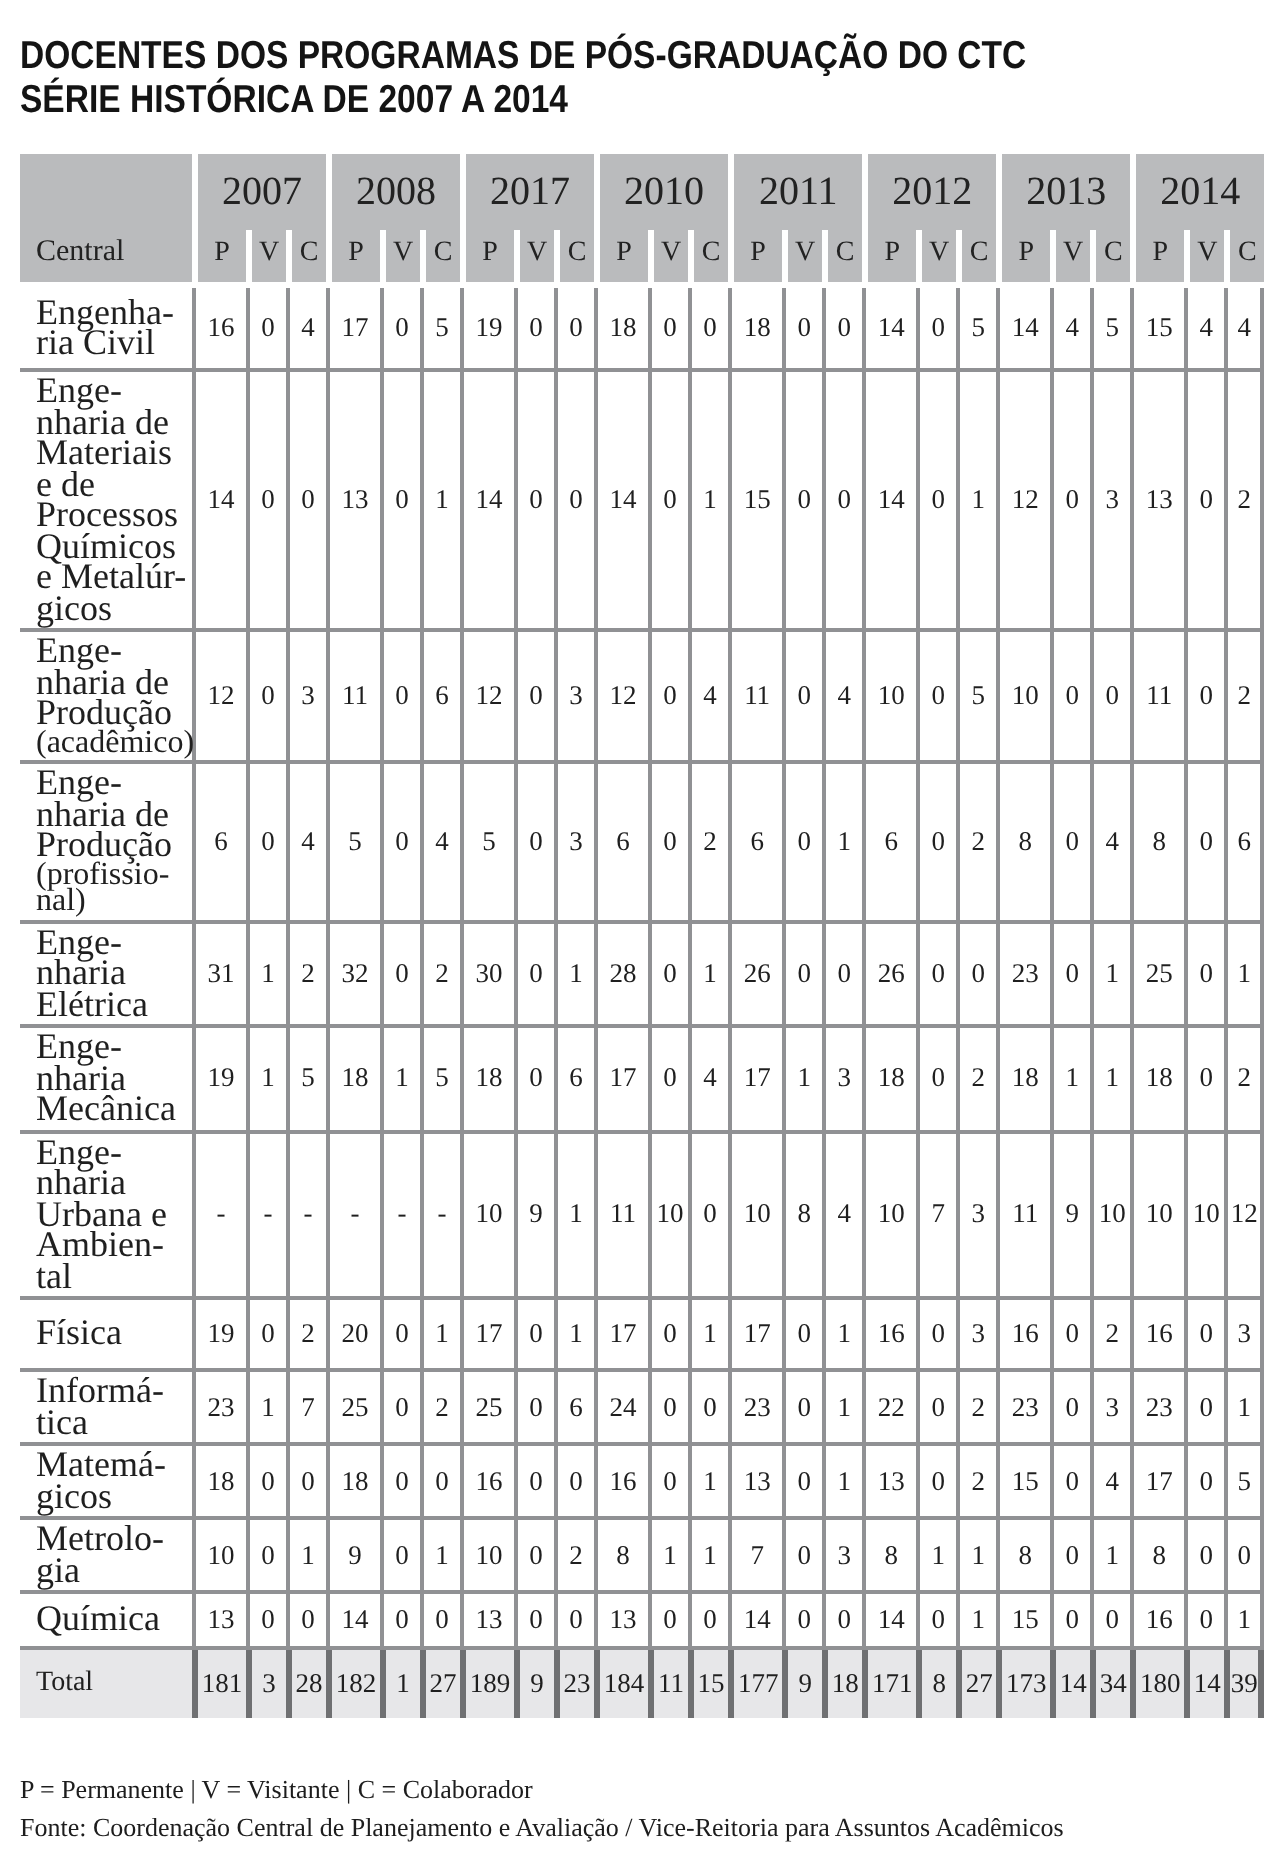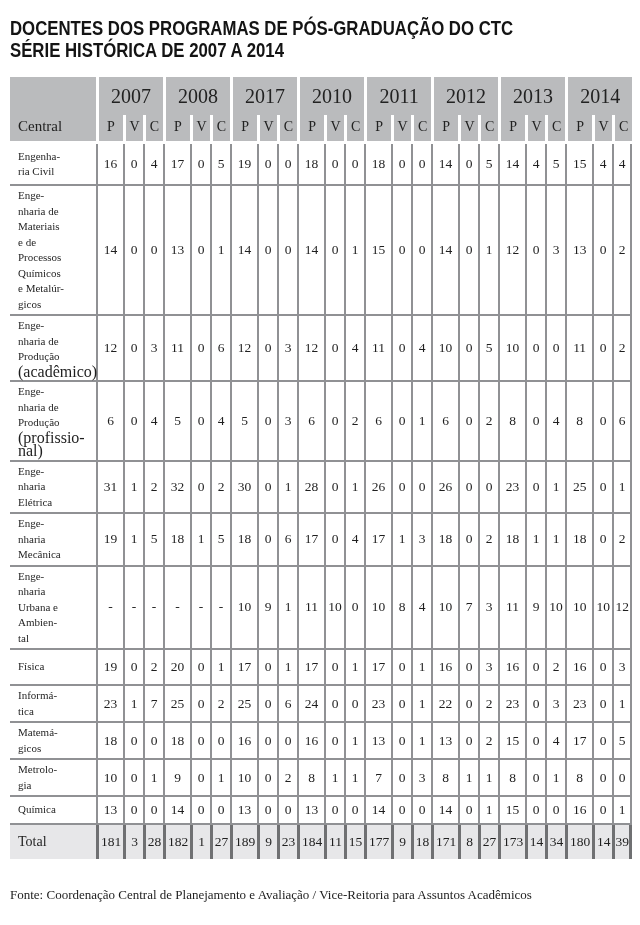--- a/index.html
+++ b/index.html
@@ -14,21 +14,21 @@
   thead th{background:var(--header-bg,#babbbd);font-weight:400;border-bottom:3px solid #fff;color:#222}
   .year-row th.year{height:38px;vertical-align:middle;text-align:center;font-size:20px;
          border-left:3px solid #fff;border-bottom:0}
   th.prog-head{vertical-align:bottom;text-align:left;padding:0 0 6px 8px;font-size:15px}
   .pvc-row th{height:29px;vertical-align:middle;text-align:center;font-size:14px;
          border-left:3px solid #fff;padding-bottom:3px}
   tbody td{border-left:2px solid var(--grid,#909194);border-bottom:2px solid var(--grid,#909194);
          vertical-align:middle;text-align:center;font-size:13.5px;background:#fff}
   tbody td:last-child{border-right:2px solid var(--grid,#909194)}
   tbody td.prog{border-left:0;text-align:left;padding:2px 2px 2px 8px}
-  .prog-name{display:block;white-space:pre-line;font-size:11px;line-height:15.5px}
+  .prog-name{display:block;white-space:pre-line;font-size:18px;line-height:15.5px}
   .prog-note{display:block;white-space:pre-line;font-size:16px;line-height:13px}
   tbody tr:nth-child(1){height:42px}
   tbody tr:nth-child(2){height:128px}
   tbody tr:nth-child(3){height:64px}
   tbody tr:nth-child(4){height:80px}
   tbody tr:nth-child(5){height:46px}
   tbody tr:nth-child(6){height:46px}
   tbody tr:nth-child(7){height:82px}
   tbody tr:nth-child(8){height:36px}
   tbody tr:nth-child(9){height:37px}
@@ -520,15 +520,16 @@
           <td class="num">14</td>
           <td class="num">34</td>
           <td class="num">180</td>
           <td class="num">14</td>
           <td class="num">39</td>
         </tr>
       </tbody>
     </table>
 
   <div class="footer">
+    <div>P = Permanente | V = Visitante | C = Colaborador</div>
     <div>Fonte: Coordenação Central de Planejamento e Avaliação / Vice-Reitoria para Assuntos Acadêmicos</div>
   </div>
 </div>
 
 </body></html>

